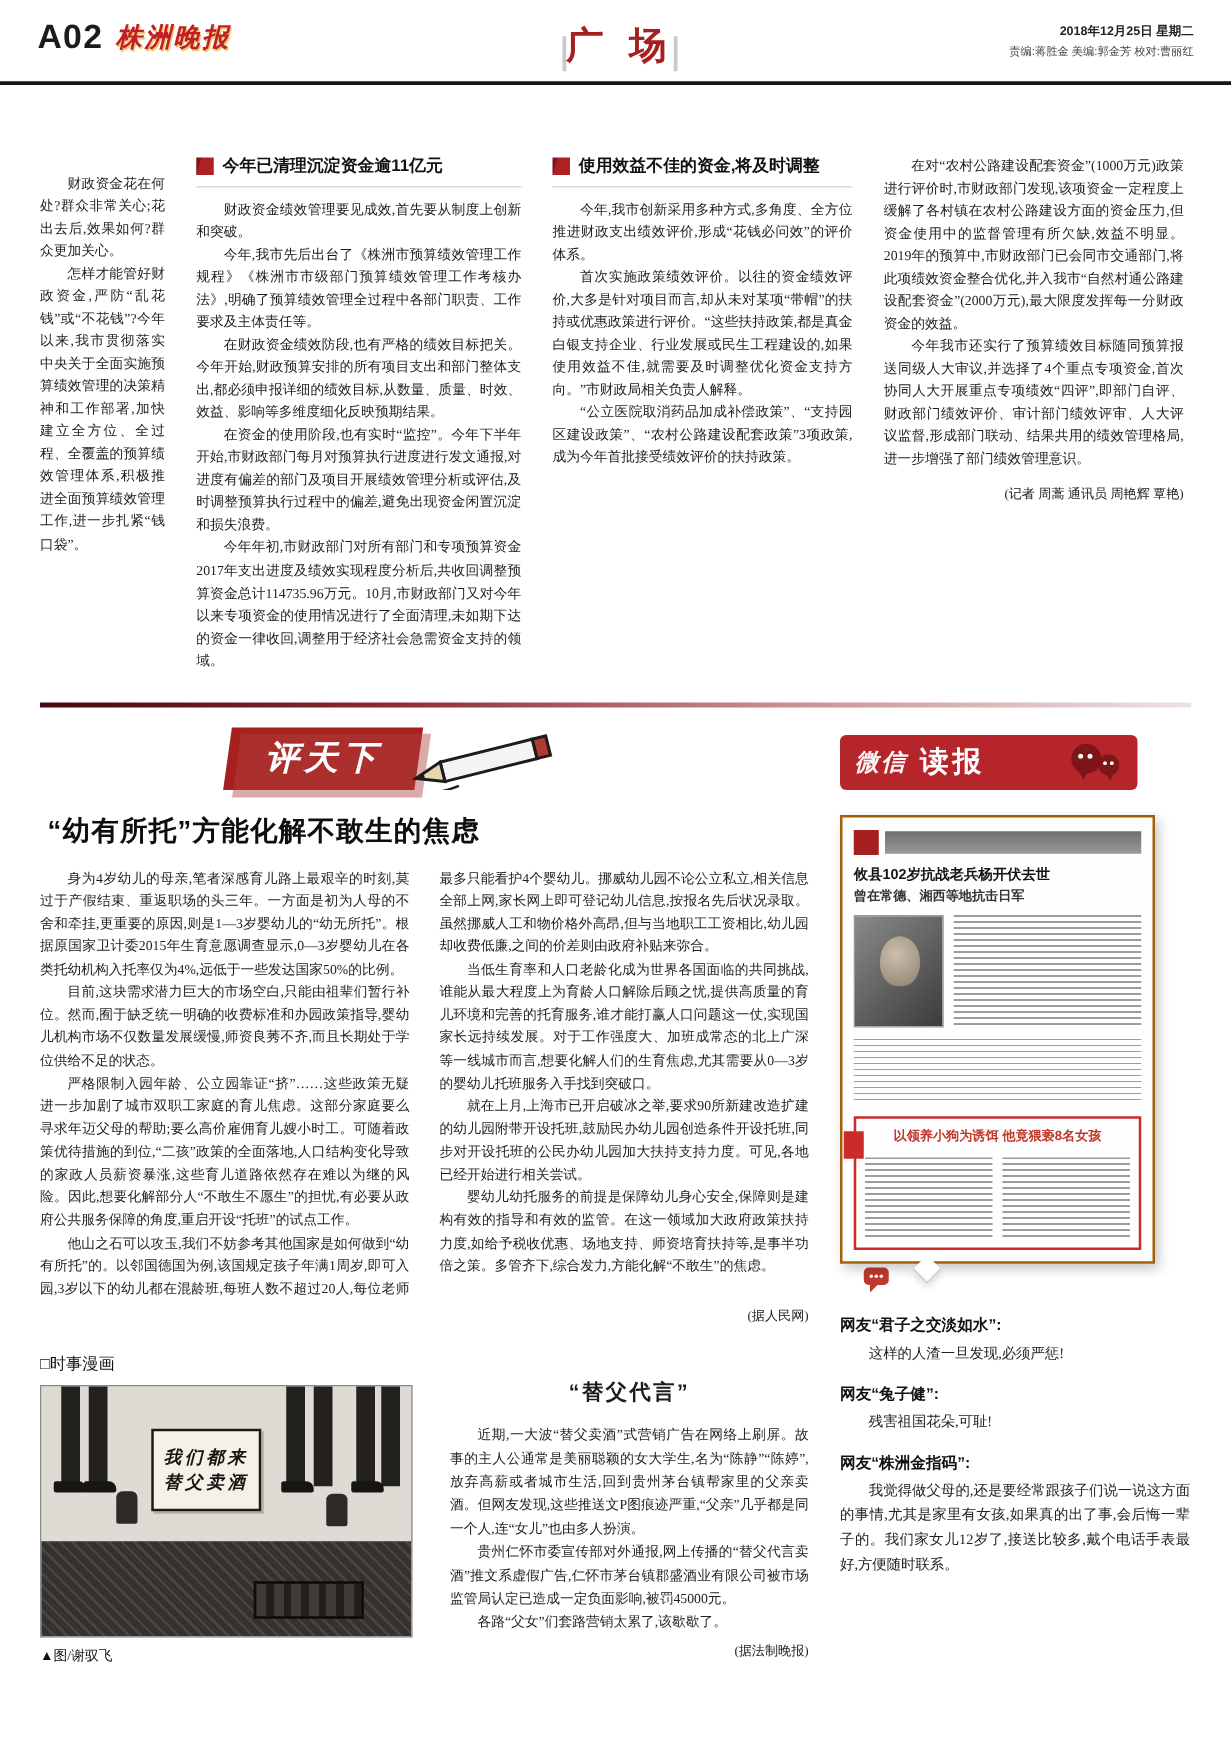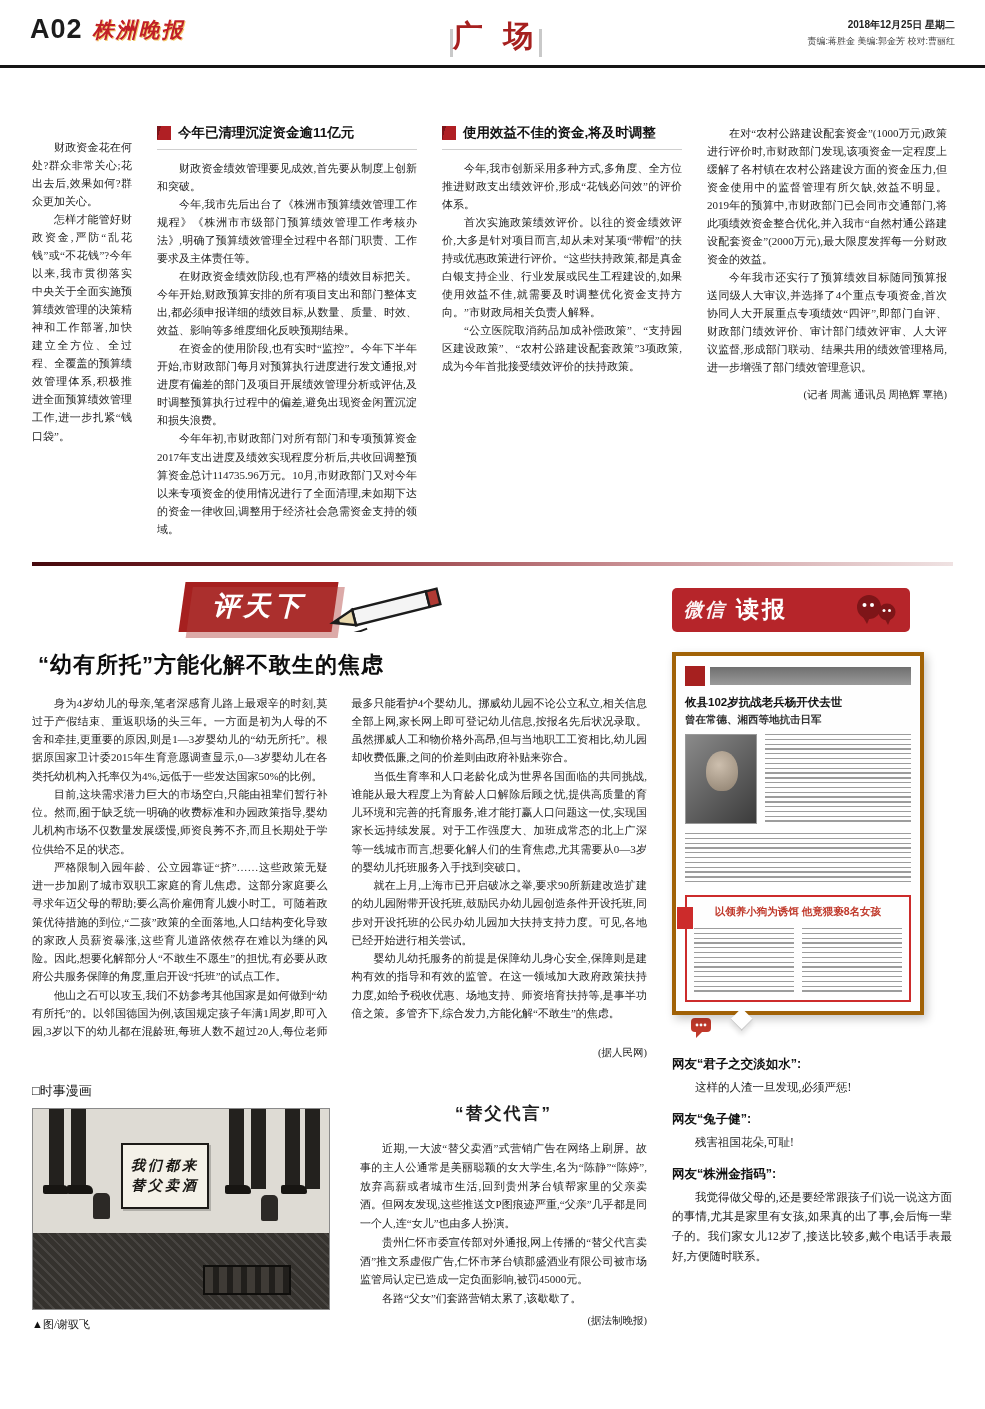--- a/index.html
+++ b/index.html
@@ -82,21 +82,21 @@
   .daiyan .para { font-size:11px; line-height:1.7; }
 
   
   .sidebar { padding-top:6px; }
   .wx-banner { width:238px; height:44px; background:#b6252a; border-radius:5px; display:flex;
     align-items:center; gap:10px; padding:0 12px; color:#fff; font-family:"Liberation Sans",sans-serif;justify-content:space-between; }
   .wx1 { font-size:19px; font-weight:700; letter-spacing:2px; opacity:.95; font-style:italic; }
   .wx2 { font-size:23px; font-weight:900; letter-spacing:3px; }
   .wx-icon { margin-left:auto; }
 
-  .clipping { margin-top:20px; width:252px; background:#fefefe; border:4px solid #a16207;
+  .clipping { margin-top:20px; width:252px; background:#fefefe; border:2px solid #a16207;
     box-shadow:3px 4px 9px rgba(0,0,0,.22); padding:9px; position:relative; }
   .clip-topbar { display:flex; align-items:center; gap:5px; height:22px; }
   .clip-topbar .redsq { width:20px; height:20px; background:#a6201f; }
   .clip-topbar .bar { flex:1; height:18px; background:linear-gradient(#6f6f6f,#9a9a9a); }
   .clip-head { font-family:"Liberation Sans",sans-serif; font-size:11.5px; font-weight:900;
     line-height:1.4; margin-top:7px; color:#131313; }
   .clip-head.sub { font-size:10.5px; color:#333; margin-top:2px; font-weight:700; }
   .clip-row { display:flex; gap:8px; margin-top:8px; }
   .photo { width:72px; height:90px; flex:0 0 72px; border:1px solid #999;
     background:linear-gradient(135deg,#8a8a8a,#3b3b3b); position:relative; }

